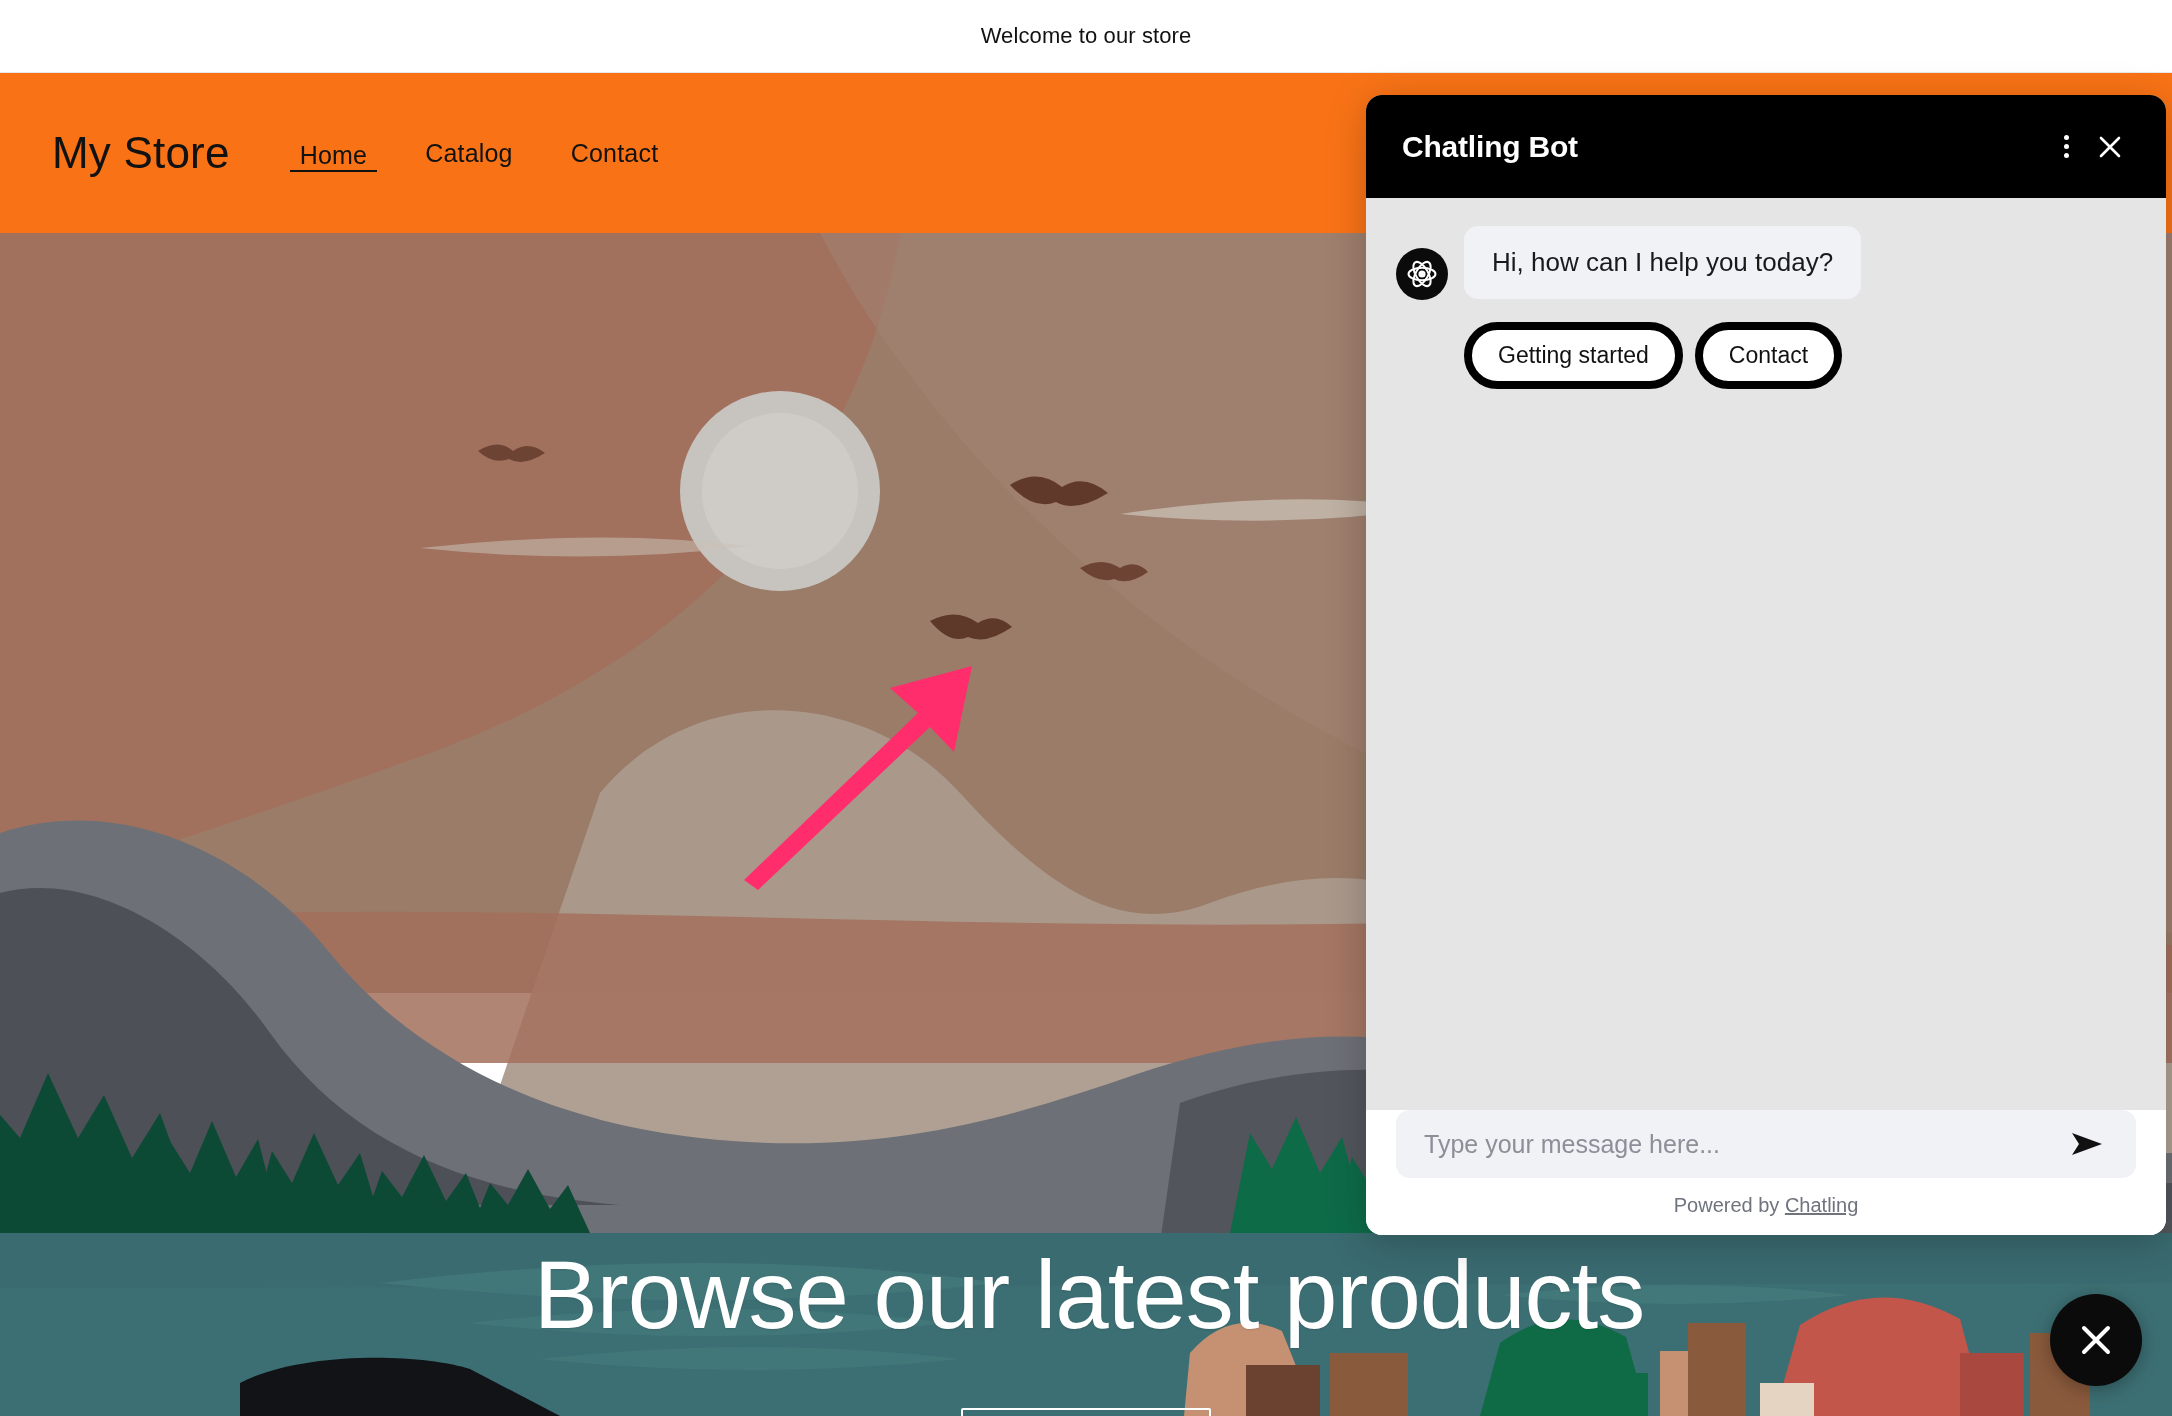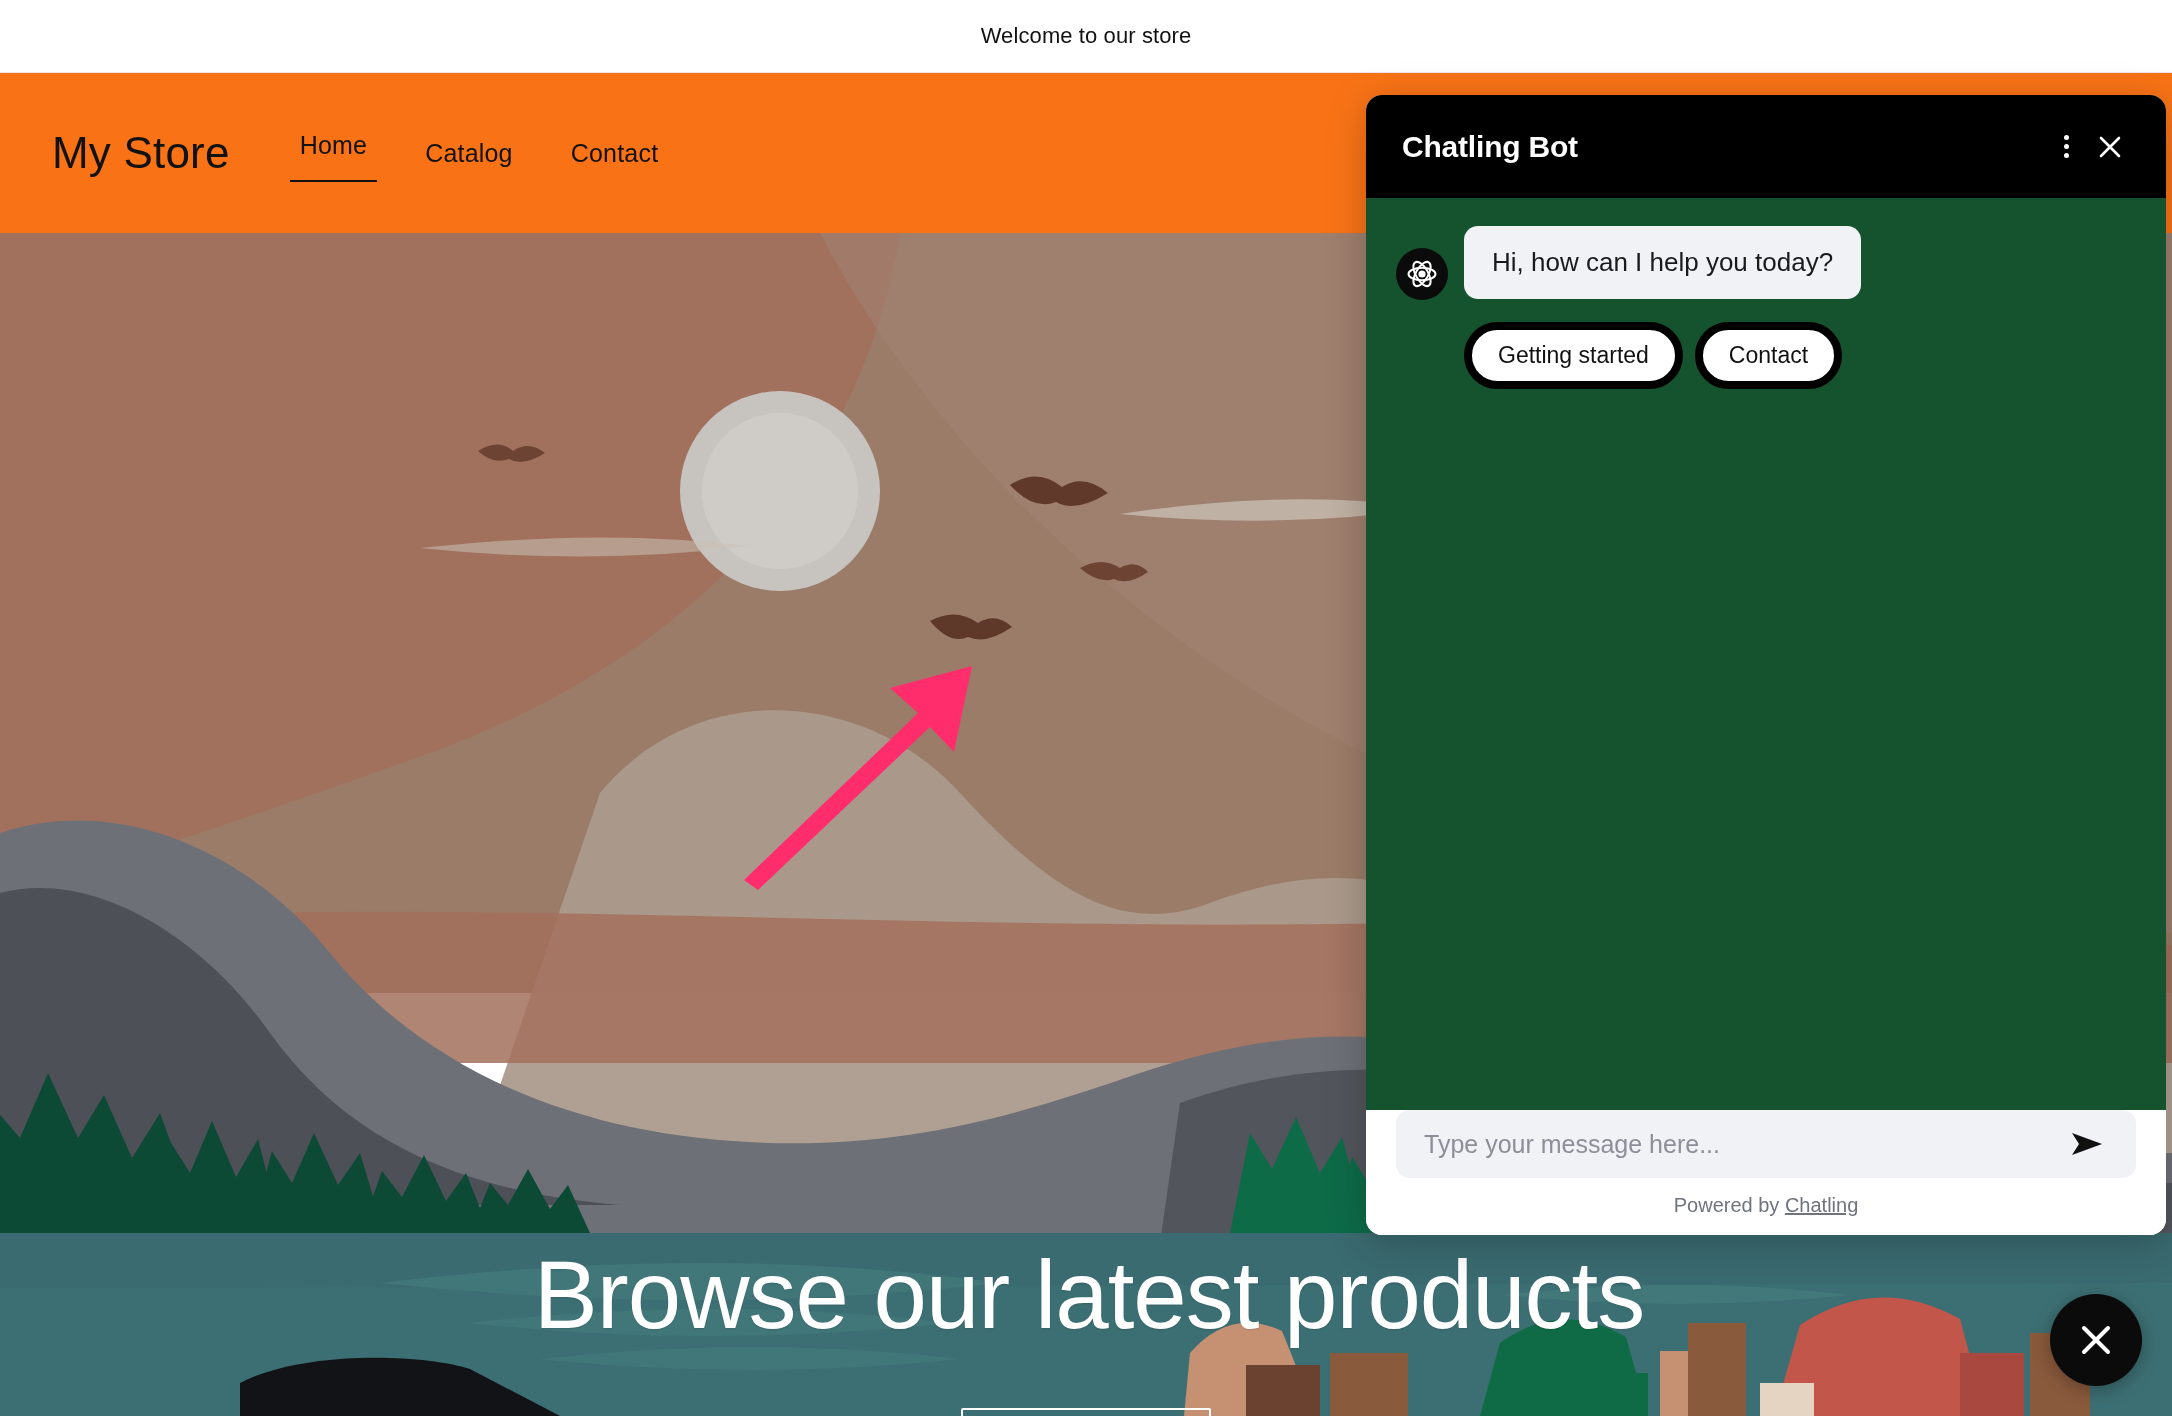--- a/index.html
+++ b/index.html
@@ -29,21 +29,21 @@
   }
   .brand {
     font-size: 44px; color: #121212; font-weight: 400;
     letter-spacing: .2px; margin-right: 60px;
   }
   .nav { display: flex; align-items: center; gap: 38px; }
   .nav-link {
     font-size: 25px; color: #121212; text-decoration: none;
     padding: 6px 10px; letter-spacing: .2px; cursor: pointer;
   }
-  .nav-link.active { border-bottom: 2px solid #121212; padding-bottom: 20px; }
+  .nav-link.active { border-bottom: 2px solid #121212; padding-bottom: 0; }
 
   
   .hero {
     position: absolute; left: 0; top: 233px;
     width: 2172px; height: 1183px;
     overflow: hidden;
   }
   .hero-art { position: absolute; inset: 0; }
   .hero-title {
     position: absolute; left: 0; right: 0; top: 1012px;
@@ -91,21 +91,21 @@
   .hdr-btn {
     width: 44px; height: 44px;
     display: flex; align-items: center; justify-content: center;
     cursor: pointer; background: none; border: none;
   }
   .dots { display: flex; flex-direction: column; gap: 4px; align-items: center; }
   .dots i { width: 5px; height: 5px; border-radius: 50%; background: #fff; display: block; }
 
   .chat-body {
     flex: 1 1 auto; padding: 28px 30px 0 30px;
-    background: #14532d; overflow: hidden;
+    background: #e5e5e5; overflow: hidden;
   }
   .msg-row { display: flex; align-items: flex-start; gap: 16px; }
   .bot-avatar {
     width: 52px; height: 52px; border-radius: 50%;
     background: #0b0b0b; flex: 0 0 auto;
     display: flex; align-items: center; justify-content: center;
     margin-top: 22px;
   }
   .bubble {
     background: #f1f2f6; border-radius: 14px;

